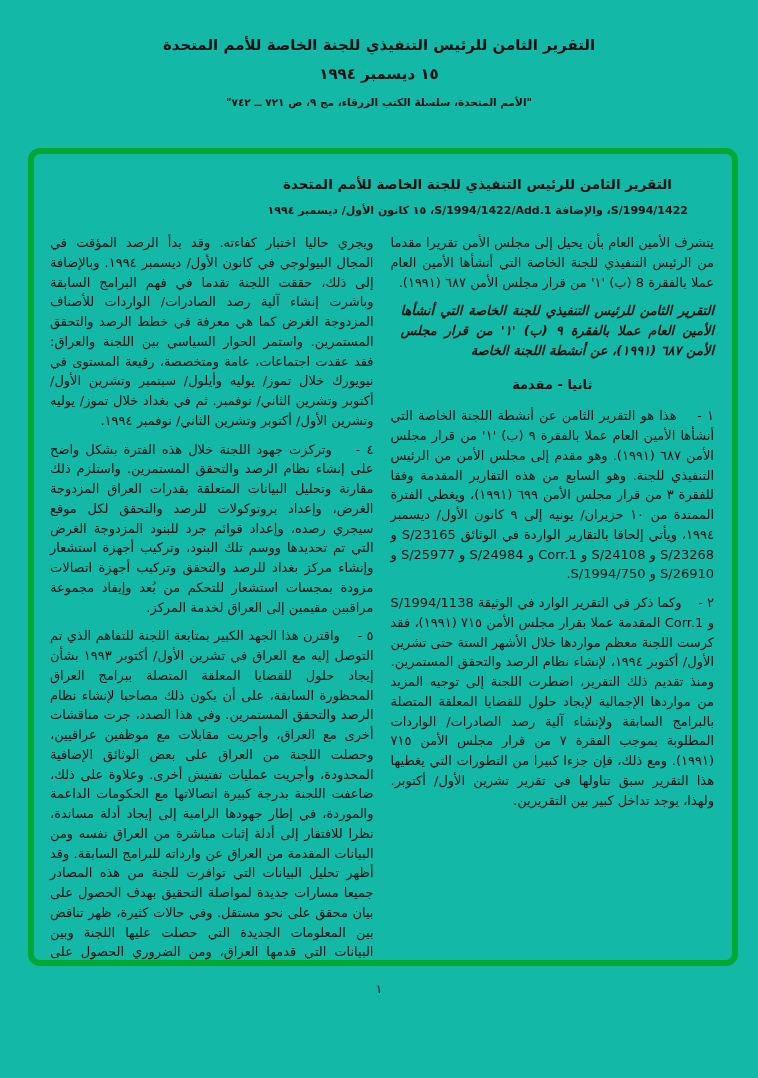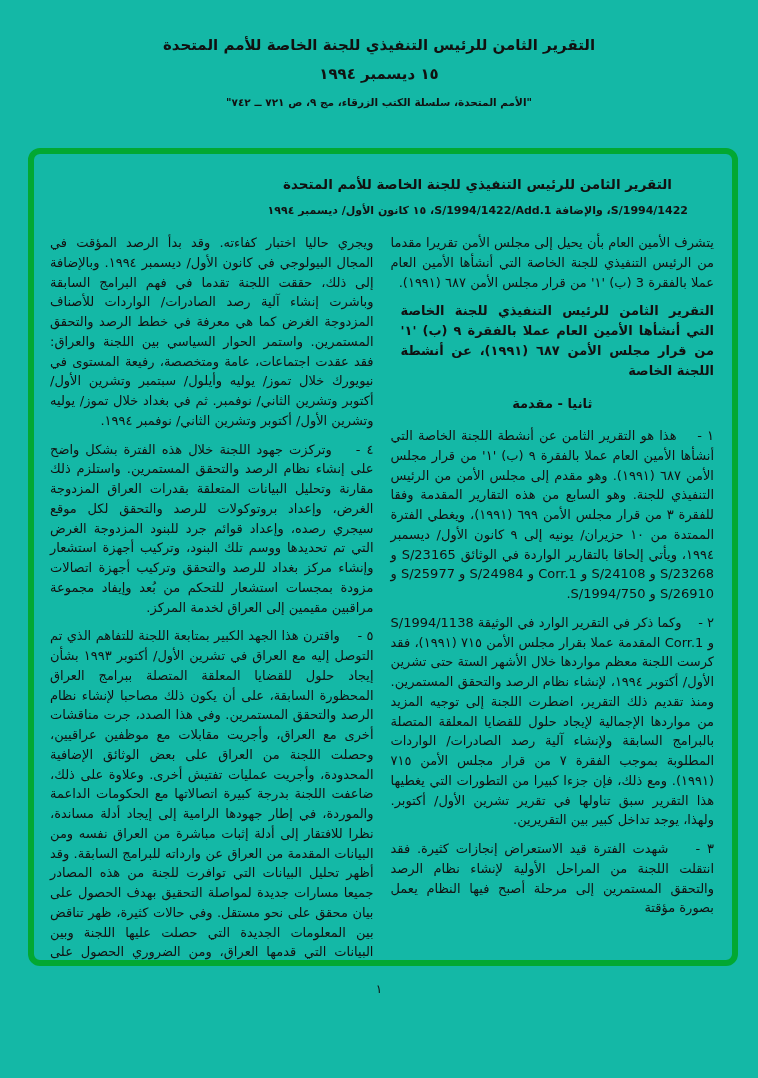--- a/index.html
+++ b/index.html
@@ -79,20 +79,21 @@
   }
   .blk { direction: rtl; }
   .para {
     text-align: justify;
     margin: 0 0 9px 0;
   }
   .para-bold {
     text-align: justify;
     font-weight: bold;
     margin: 0 0 9px 10px;
+    font-style: italic;
   }
   .heading {
     font-weight: bold;
     margin: 12px 0 6px 0;
     text-align: right;
   }
   .heading:first-child { margin-top: 0; }
   .center-heading {
     font-weight: bold;
     text-align: center;
@@ -118,26 +119,25 @@
     <div class="doc-date">١٥ ديسمبر ١٩٩٤</div>
     <div class="doc-citation">"الأمم المتحدة، سلسلة الكتب الزرقاء، مج ٩، ص ٧٢١ ــ ٧٤٢"</div>
   </div>
 
   <div class="report-box">
     <div class="box-title">التقرير الثامن للرئيس التنفيذي للجنة الخاصة للأمم المتحدة</div>
     <div class="box-subtitle">S/1994/1422، والإضافة S/1994/1422/Add.1، ١٥ كانون الأول/ ديسمبر ١٩٩٤</div>
 
     <div class="columns">
       <div class="col">
-          <div class="blk para">يتشرف الأمين العام بأن يحيل إلى مجلس الأمن تقريرا مقدما من الرئيس التنفيذي للجنة الخاصة التي أنشأها الأمين العام عملا بالفقرة 3 (ب) '١' من قرار مجلس الأمن ٦٨٧ (١٩٩١).</div>
+          <div class="blk para">يتشرف الأمين العام بأن يحيل إلى مجلس الأمن تقريرا مقدما من الرئيس التنفيذي للجنة الخاصة التي أنشأها الأمين العام عملا بالفقرة 8 (ب) '١' من قرار مجلس الأمن ٦٨٧ (١٩٩١).</div>
           <div class="blk para-bold">التقرير الثامن للرئيس التنفيذي للجنة الخاصة التي أنشأها الأمين العام عملا بالفقرة ٩ (ب) '١' من قرار مجلس الأمن ٦٨٧ (١٩٩١)، عن أنشطة اللجنة الخاصة</div>
           <div class="blk center-heading">ثانيا - مقدمة</div>
           <div class="blk para">١ -&nbsp;&nbsp;&nbsp;&nbsp;هذا هو التقرير الثامن عن أنشطة اللجنة الخاصة التي أنشأها الأمين العام عملا بالفقرة ٩ (ب) '١' من قرار مجلس الأمن ٦٨٧ (١٩٩١). وهو مقدم إلى مجلس الأمن من الرئيس التنفيذي للجنة. وهو السابع من هذه التقارير المقدمة وفقا للفقرة ٣ من قرار مجلس الأمن ٦٩٩ (١٩٩١)، ويغطي الفترة الممتدة من ١٠ حزيران/ يونيه إلى ٩ كانون الأول/ ديسمبر ١٩٩٤، ويأتي إلحاقا بالتقارير الواردة في الوثائق S/23165 و S/23268 و S/24108 و Corr.1 و S/24984 و S/25977 و S/26910 و S/1994/750.</div>
           <div class="blk para">٢ -&nbsp;&nbsp;&nbsp;&nbsp;وكما ذكر في التقرير الوارد في الوثيقة S/1994/1138 و Corr.1 المقدمة عملا بقرار مجلس الأمن ٧١٥ (١٩٩١)، فقد كرست اللجنة معظم مواردها خلال الأشهر الستة حتى تشرين الأول/ أكتوبر ١٩٩٤، لإنشاء نظام الرصد والتحقق المستمرين. ومنذ تقديم ذلك التقرير، اضطرت اللجنة إلى توجيه المزيد من مواردها الإجمالية لإيجاد حلول للقضايا المعلقة المتصلة بالبرامج السابقة ولإنشاء آلية رصد الصادرات/ الواردات المطلوبة بموجب الفقرة ٧ من قرار مجلس الأمن ٧١٥ (١٩٩١). ومع ذلك، فإن جزءا كبيرا من التطورات التي يغطيها هذا التقرير سبق تناولها في تقرير تشرين الأول/ أكتوبر. ولهذا، يوجد تداخل كبير بين التقريرين.</div>
-          <div class="blk para">٣ -&nbsp;&nbsp;&nbsp;&nbsp;شهدت الفترة قيد الاستعراض إنجازات كثيرة. فقد انتقلت اللجنة من المراحل الأولية لإنشاء نظام الرصد والتحقق المستمرين إلى مرحلة أصبح فيها النظام يعمل بصورة مؤقتة</div>
         </div>
       <div class="col">
           <div class="blk para">ويجري حاليا اختبار كفاءته. وقد بدأ الرصد المؤقت في المجال البيولوجي في كانون الأول/ ديسمبر ١٩٩٤. وبالإضافة إلى ذلك، حققت اللجنة تقدما في فهم البرامج السابقة وباشرت إنشاء آلية رصد الصادرات/ الواردات للأصناف المزدوجة الغرض كما هي معرفة في خطط الرصد والتحقق المستمرين. واستمر الحوار السياسي بين اللجنة والعراق: فقد عقدت اجتماعات، عامة ومتخصصة، رفيعة المستوى في نيويورك خلال تموز/ يوليه وأيلول/ سبتمبر وتشرين الأول/ أكتوبر وتشرين الثاني/ نوفمبر. ثم في بغداد خلال تموز/ يوليه وتشرين الأول/ أكتوبر وتشرين الثاني/ نوفمبر ١٩٩٤.</div>
           <div class="blk para">٤ -&nbsp;&nbsp;&nbsp;&nbsp;وتركزت جهود اللجنة خلال هذه الفترة بشكل واضح على إنشاء نظام الرصد والتحقق المستمرين. واستلزم ذلك مقارنة وتحليل البيانات المتعلقة بقدرات العراق المزدوجة الغرض، وإعداد بروتوكولات للرصد والتحقق لكل موقع سيجري رصده، وإعداد قوائم جرد للبنود المزدوجة الغرض التي تم تحديدها ووسم تلك البنود، وتركيب أجهزة استشعار وإنشاء مركز بغداد للرصد والتحقق وتركيب أجهزة اتصالات مزودة بمجسات استشعار للتحكم من بُعد وإيفاد مجموعة مراقبين مقيمين إلى العراق لخدمة المركز.</div>
           <div class="blk para">٥ -&nbsp;&nbsp;&nbsp;&nbsp;واقترن هذا الجهد الكبير بمتابعة اللجنة للتفاهم الذي تم التوصل إليه مع العراق في تشرين الأول/ أكتوبر ١٩٩٣ بشأن إيجاد حلول للقضايا المعلقة المتصلة ببرامج العراق المحظورة السابقة، على أن يكون ذلك مصاحبا لإنشاء نظام الرصد والتحقق المستمرين. وفي هذا الصدد، جرت مناقشات أخرى مع العراق، وأجريت مقابلات مع موظفين عراقيين، وحصلت اللجنة من العراق على بعض الوثائق الإضافية المحدودة، وأجريت عمليات تفتيش أخرى. وعلاوة على ذلك، ضاعفت اللجنة بدرجة كبيرة اتصالاتها مع الحكومات الداعمة والموردة، في إطار جهودها الرامية إلى إيجاد أدلة مساندة، نظرا للافتقار إلى أدلة إثبات مباشرة من العراق نفسه ومن البيانات المقدمة من العراق عن وارداته للبرامج السابقة. وقد أظهر تحليل البيانات التي توافرت للجنة من هذه المصادر جميعا مسارات جديدة لمواصلة التحقيق بهدف الحصول على بيان محقق على نحو مستقل. وفي حالات كثيرة، ظهر تناقض بين المعلومات الجديدة التي حصلت عليها اللجنة وبين البيانات التي قدمها العراق، ومن الضروري الحصول على بيانات تفصيلية وكاملة ودقيقة عن الواردات السابقة للعراق من البنود المحظورة والبنود المزدوجة الغرض من أجل تنفيذ الولاية المتعلقة بتقديم بيان شامل عن قدرات العراق السابقة المحظورة ولضمان قيام نظام شامل للرصد والتحقق المستمرين يغطي جميع قدرات العراق المزدوجة الغرض.</div>
         </div>
     </div>
   </div>
 
   <div class="page-number">١</div>

